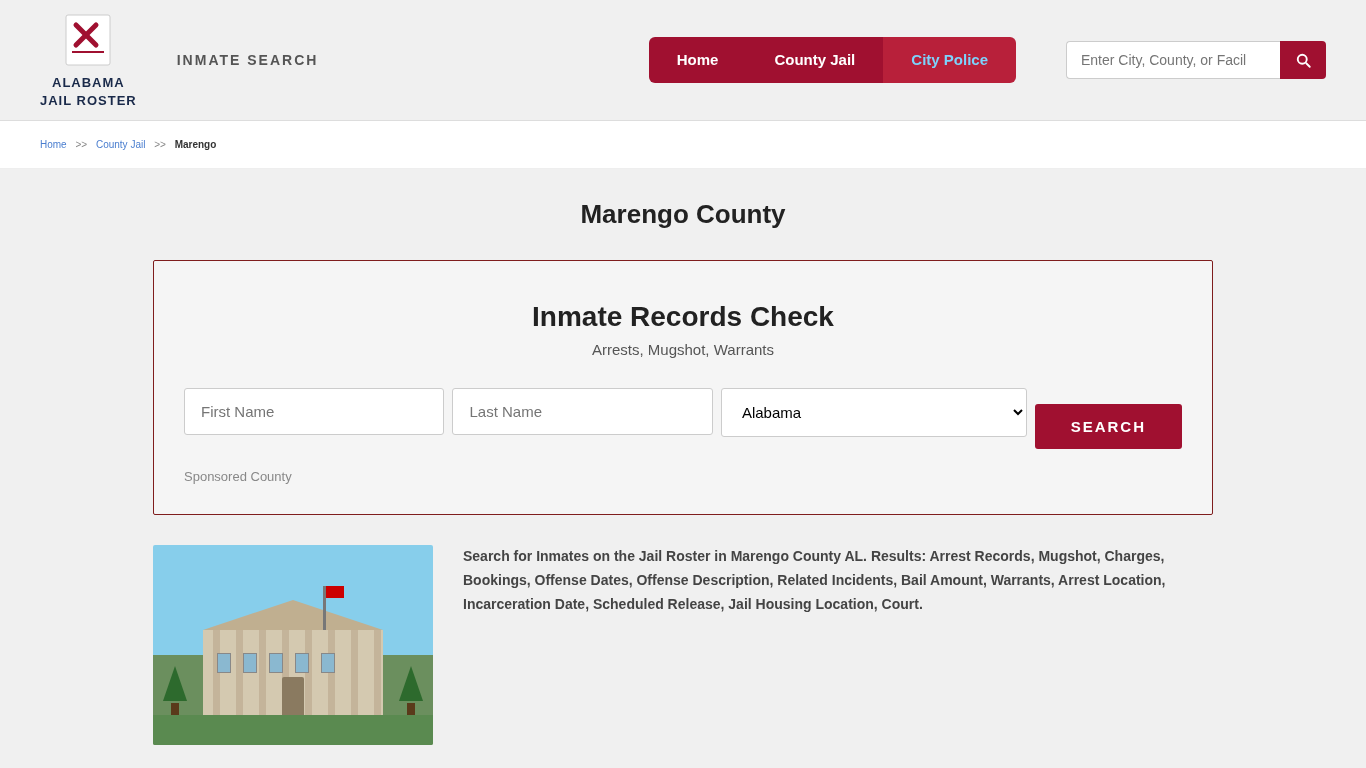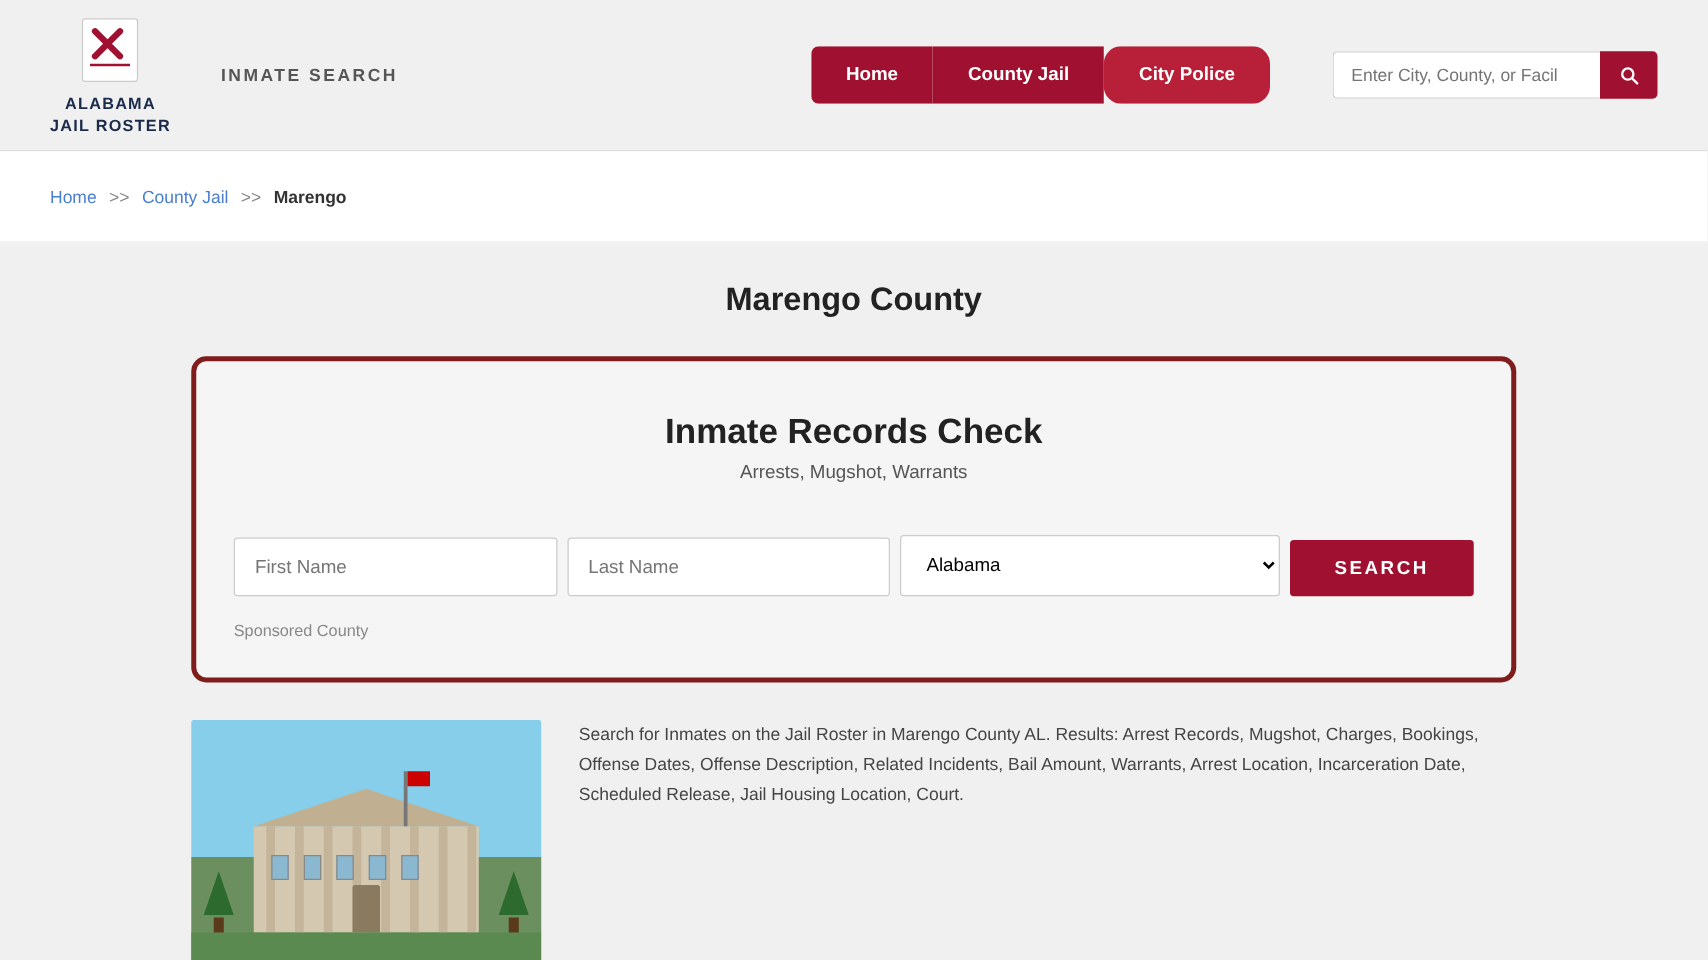--- a/index.html
+++ b/index.html
@@ -60,22 +60,21 @@
       text-decoration: none;
       display: inline-block;
       line-height: 1.5;
     }
     .nav-btn-active {
       background: #a01030;
       color: #fff;
     }
     .nav-btn-inactive {
       background: #b8203a;
-      color: #ffffff;
-      border-radius: 14px;
+      color: #7dd3fc;
     }
 
     .search-bar {
       display: flex;
       align-items: center;
       margin-left: 20px;
     }
     .search-input {
       padding: 10px 14px;
       border: 1px solid #ccc;
@@ -93,22 +92,22 @@
       cursor: pointer;
       border-radius: 0 4px 4px 0;
       display: flex;
       align-items: center;
       justify-content: center;
     }
     .search-btn svg { fill: #fff; }
 
     
     .breadcrumb {
-      padding: 28px 40px;
-      font-size: 14px;
+      padding: 18px 40px;
+      font-size: 10px;
       background: #fff;
       border-bottom: 1px solid #eee;
     }
     .breadcrumb a {
       color: #4a7ecf;
       text-decoration: none;
     }
     .breadcrumb .sep {
       color: #888;
       margin: 0 6px;
@@ -129,42 +128,42 @@
       text-align: center;
       font-size: 26px;
       font-weight: bold;
       color: #222;
       margin-bottom: 30px;
     }
 
     
     .records-card {
       background: #f5f5f5;
-      border: 4px solid #7f1d1d;
-      border-radius: 12px;
+      border: 1px solid #7f1d1d;
+      border-radius: 2px;
       padding: 40px 30px 30px;
       margin-bottom: 30px;
     }
     .records-title {
       text-align: center;
       font-size: 28px;
       font-weight: bold;
       color: #222;
       margin-bottom: 8px;
     }
     .records-subtitle {
       text-align: center;
       font-size: 15px;
       color: #555;
       margin-bottom: 30px;
     }
     .search-form {
       display: flex;
       gap: 0;
-      align-items: flex-end;
+      align-items: flex-start;
       margin-bottom: 20px;
     }
     .form-input {
       flex: 1;
       padding: 14px 16px;
       border: 1px solid #ccc;
       font-size: 15px;
       outline: none;
       background: #fff;
       margin-right: 8px;
@@ -214,20 +213,21 @@
       border-radius: 2px;
       position: relative;
       overflow: hidden;
       flex-shrink: 0;
     }
 
     .description-text {
       font-size: 14px;
       line-height: 1.7;
       color: #444;
+      font-weight: bold;
     }
   </style>
 </head>
 <body>
 
 <div class="header">
 
   <a class="logo-area" href="#">
     <div class="logo-icon">
       

